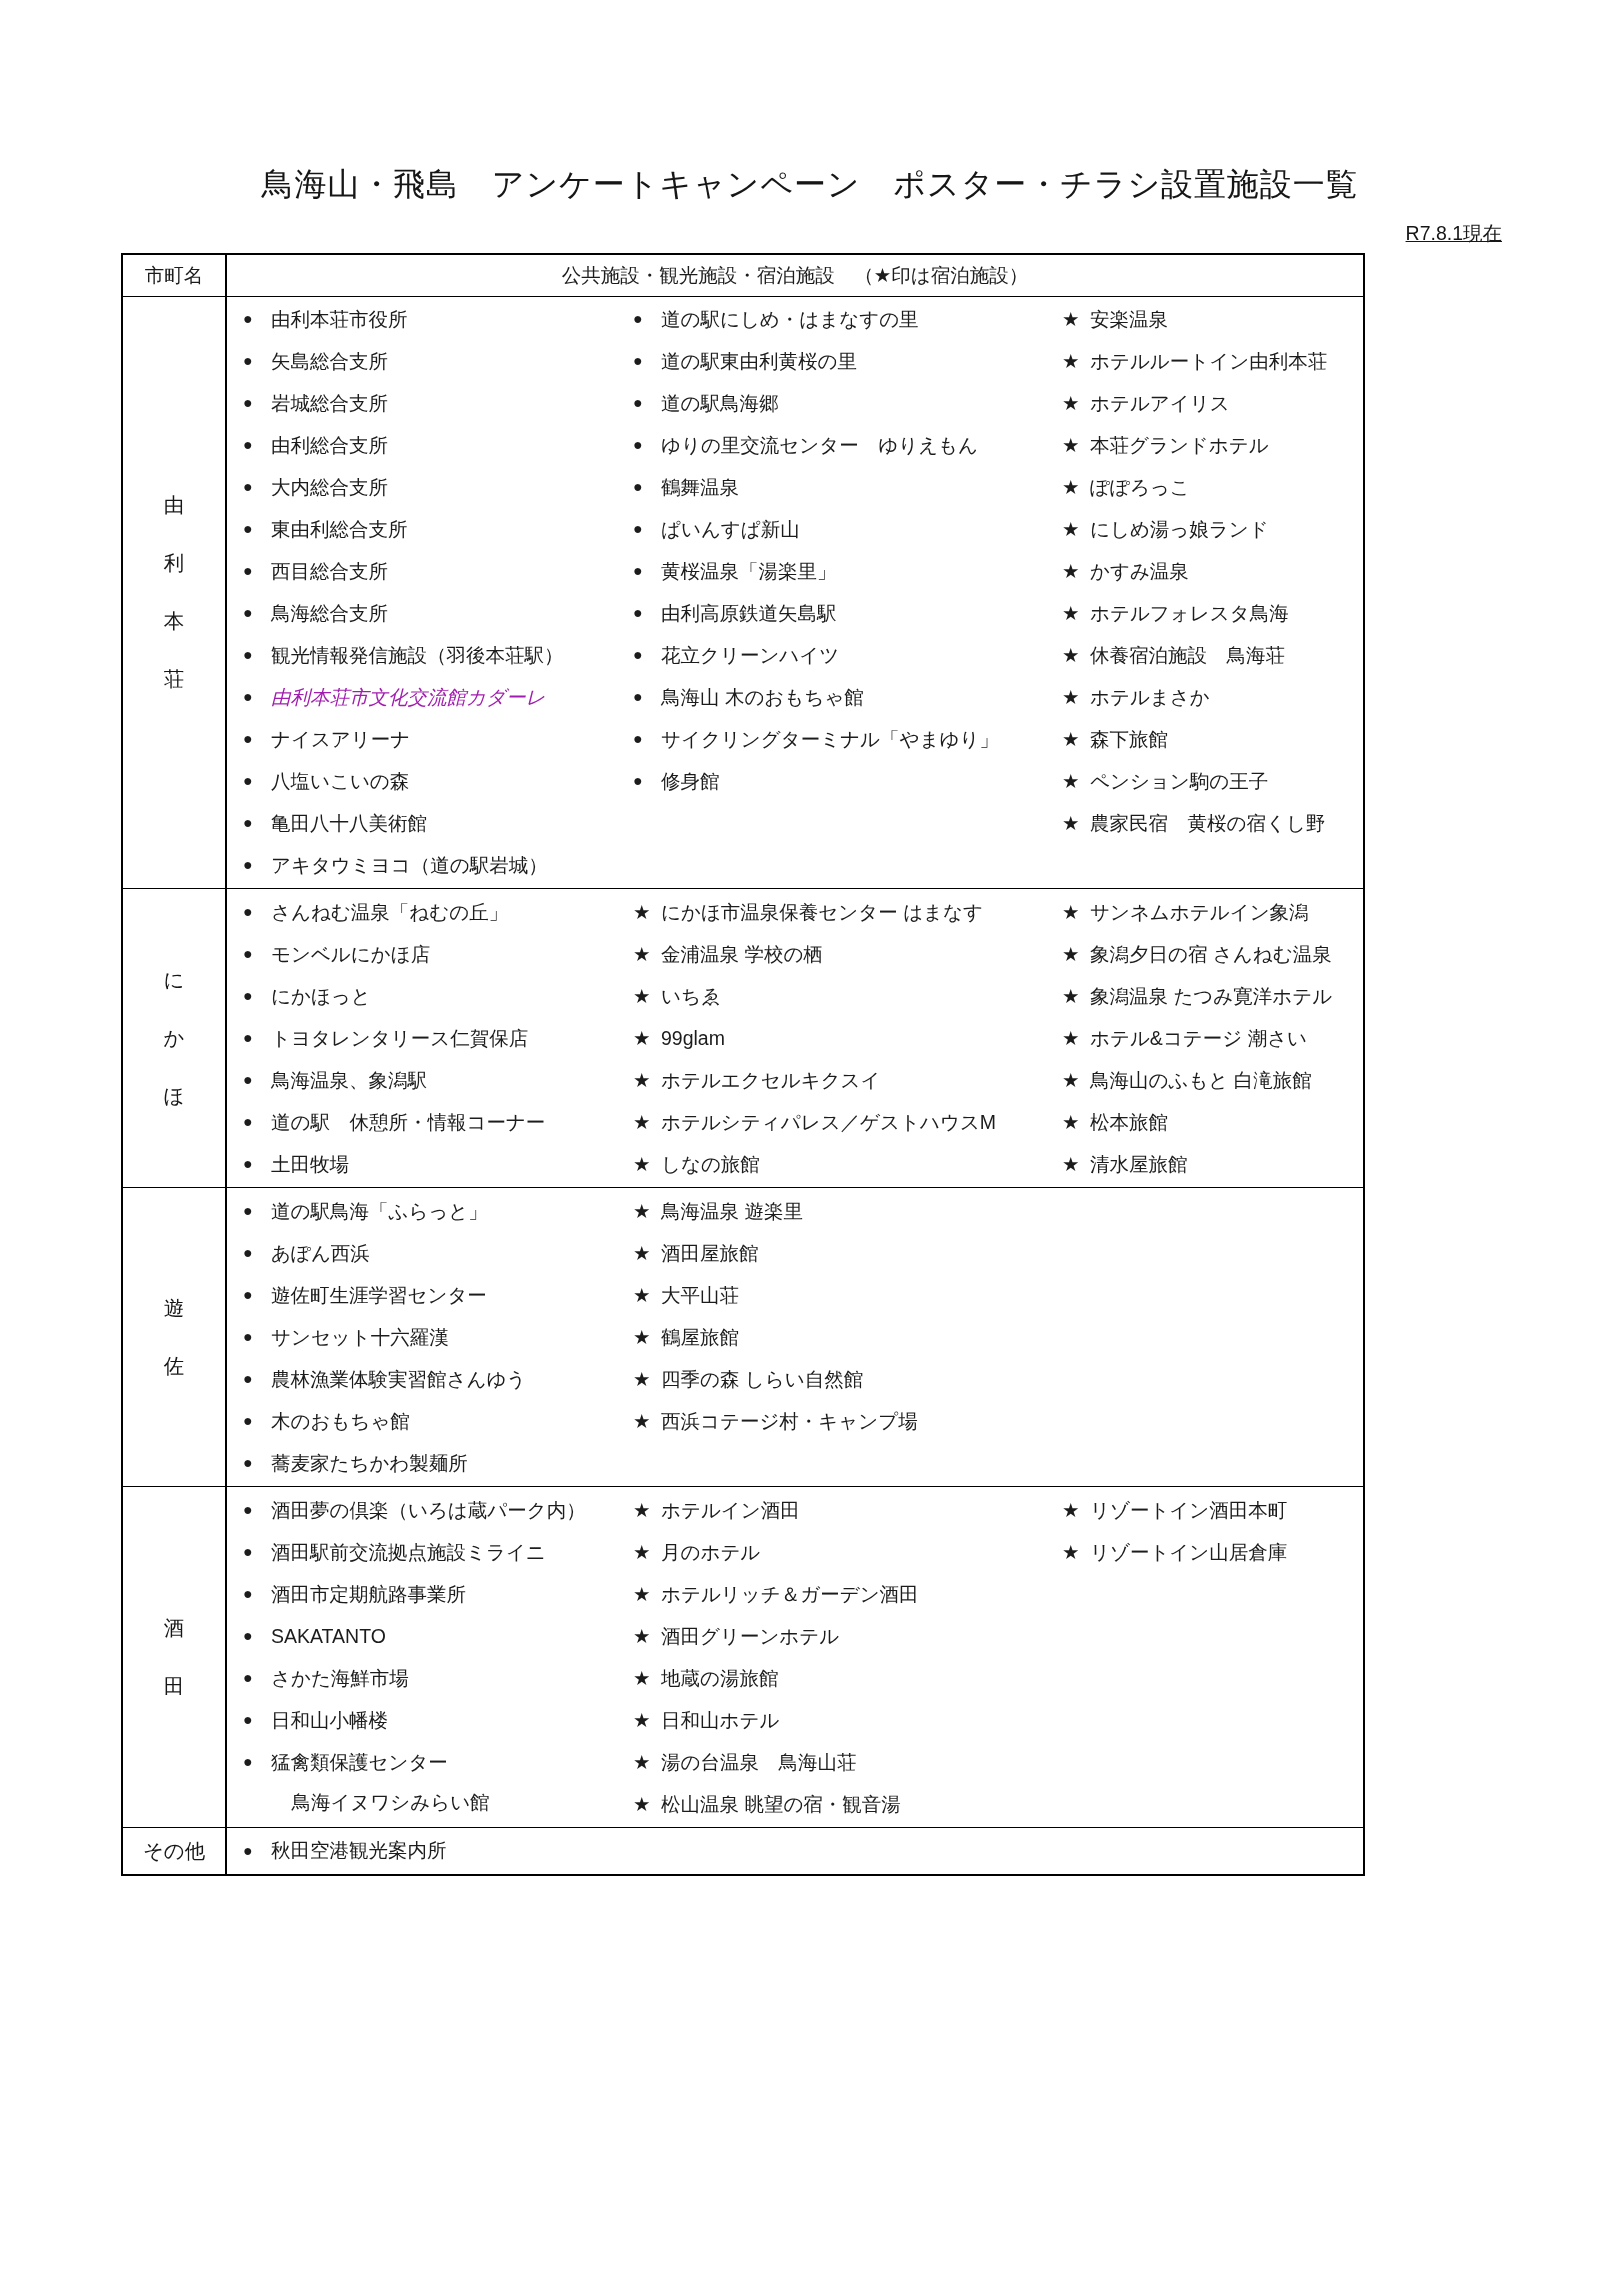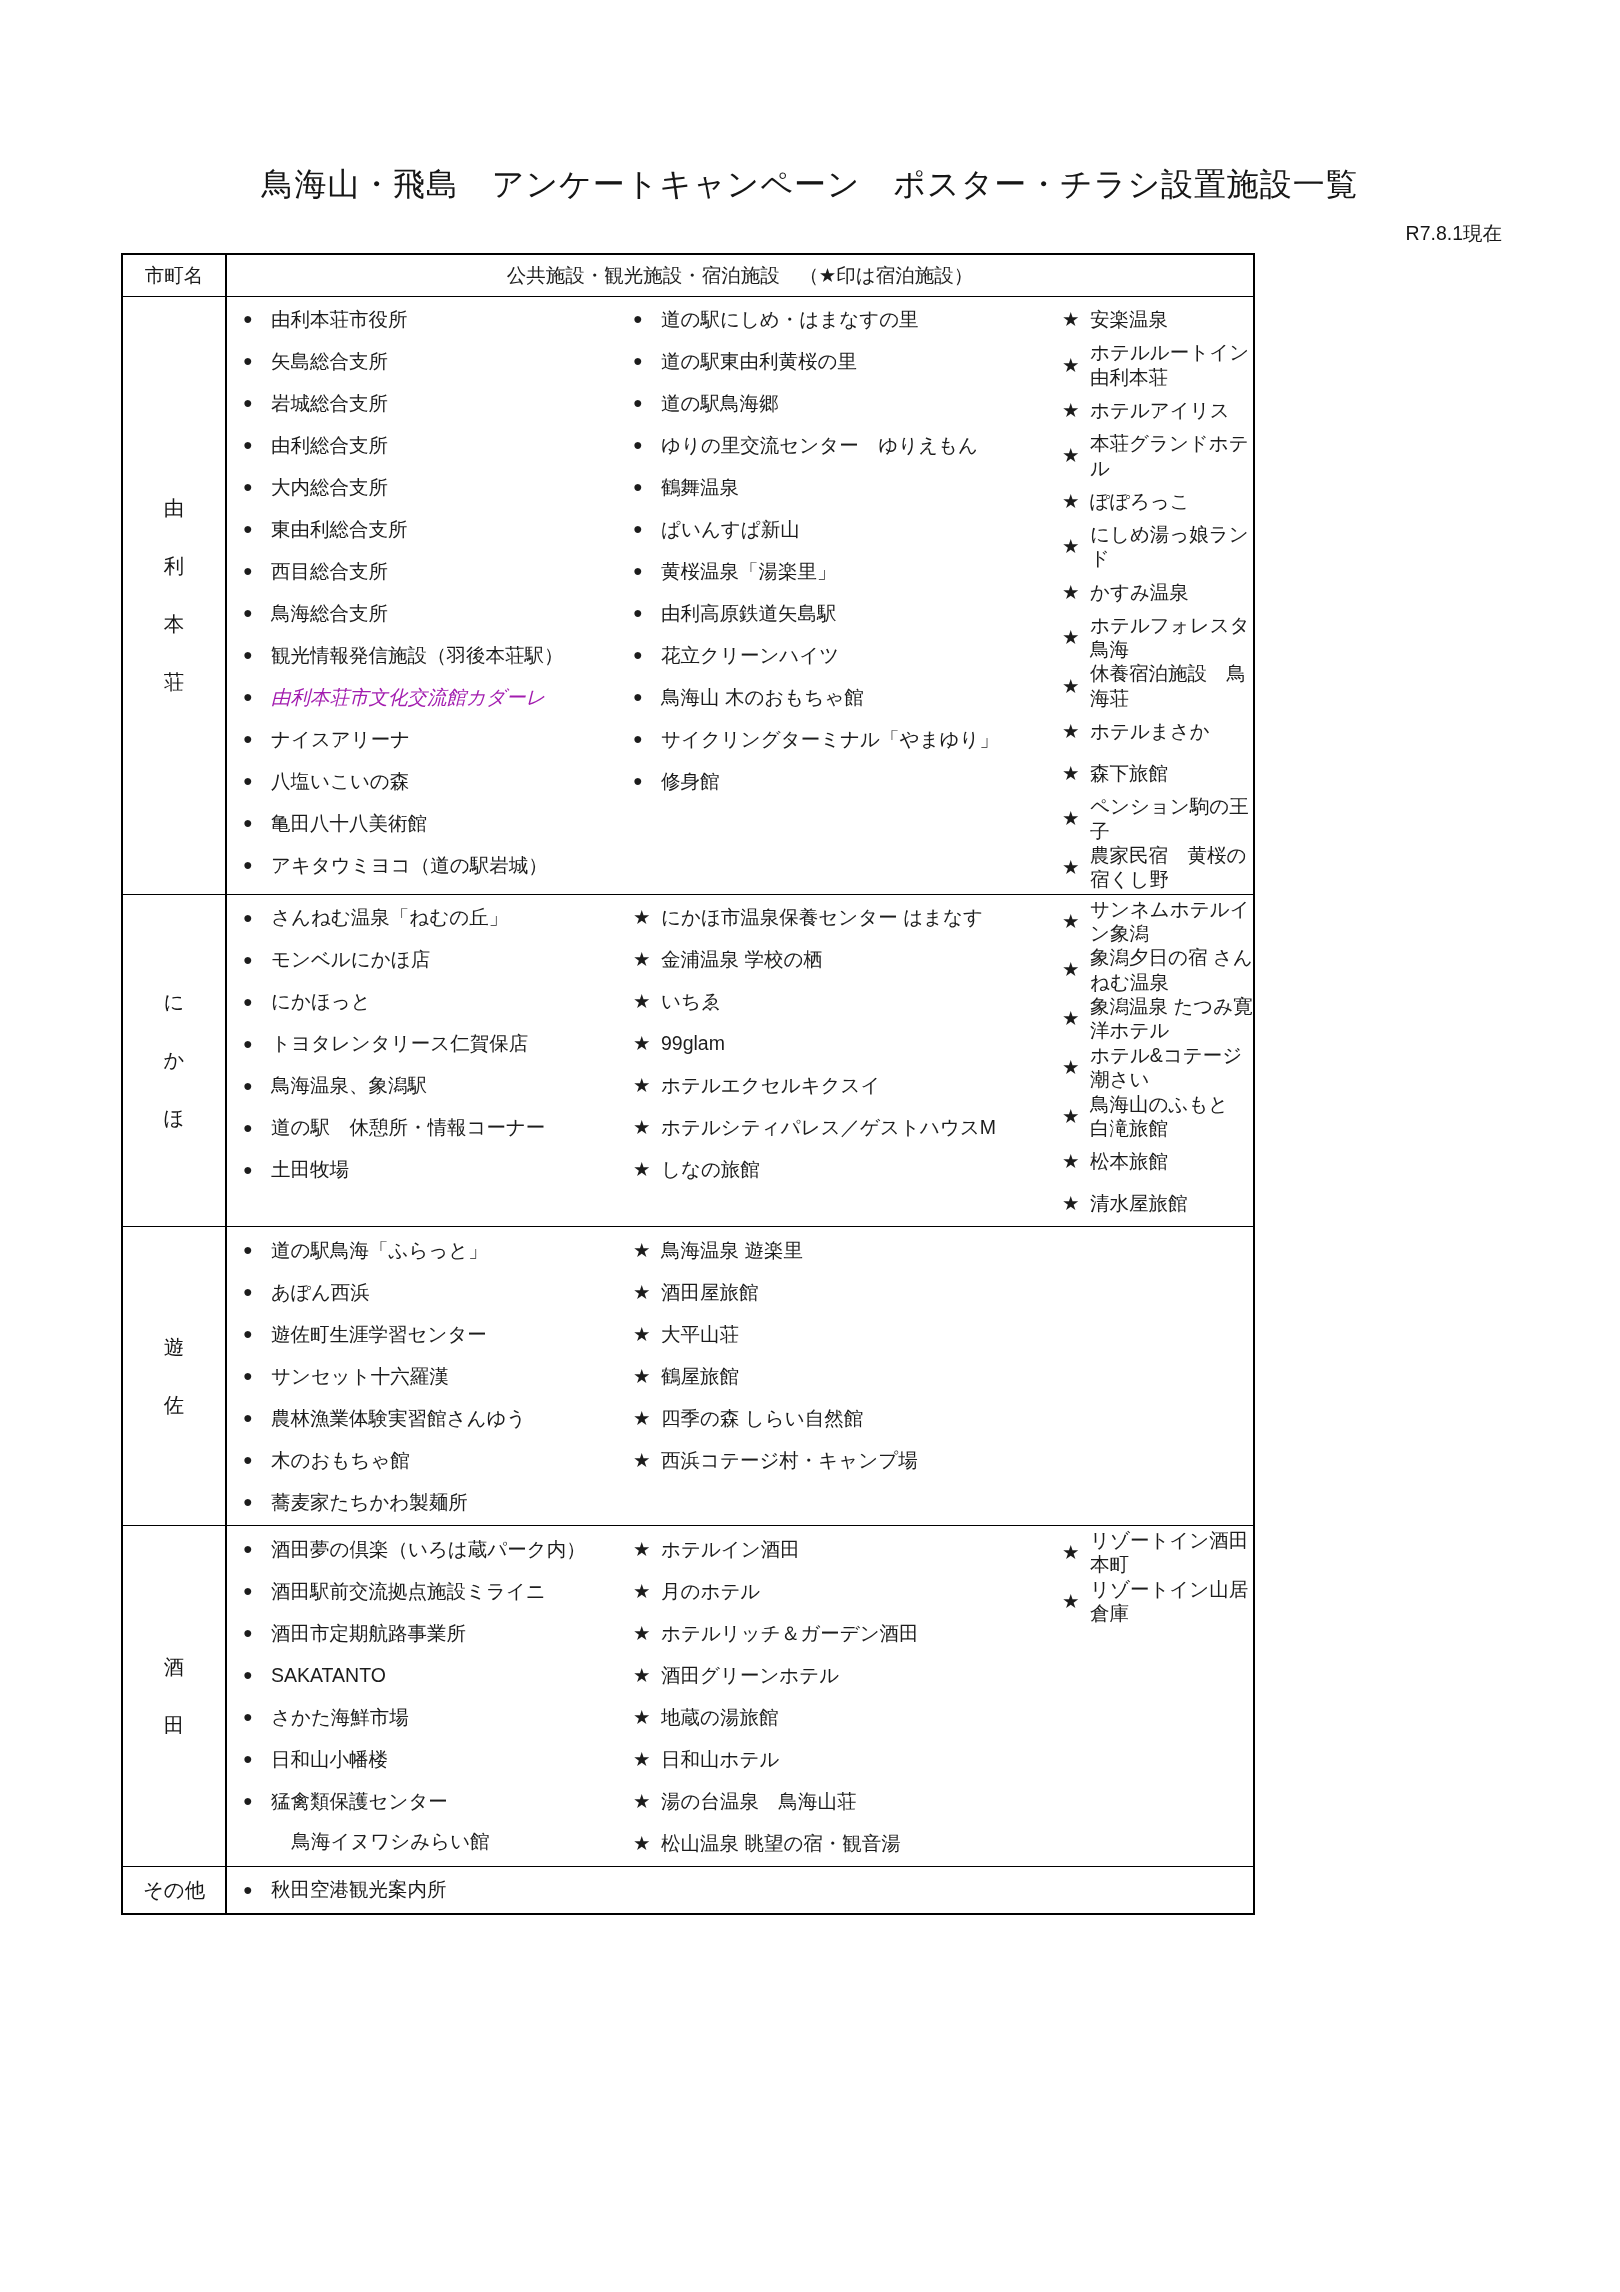--- a/index.html
+++ b/index.html
@@ -8,24 +8,24 @@
     font-family:"Liberation Sans","DejaVu Sans",sans-serif;
     color:#1c1c1c;
   }
   .page{position:absolute;inset:0;}
   .doc-title{
     margin:0;padding-top:163px;text-align:center;
     font-size:32px;font-weight:400;letter-spacing:0.9px;color:#161616;
   }
   .date-note{
     text-align:right;margin:13px 118px 5.6px 0;
-    font-size:19.5px;color:#161616;
+    font-size:19.5px;color:#161616;text-decoration:underline;
   }
   .list-table{
-    margin-left:121px;width:1134px;
+    margin-left:121px;width:1244px;
     border:2.8px solid #000;box-sizing:border-box;
     background:#fff;
   }
   .header-row,.section-row{
     display:grid;grid-template-columns:104px 1fr;
   }
   .section-row{border-top:1.9px solid #000;}
   .header-cell-name{
     border-right:2.8px solid #000;display:flex;align-items:center;justify-content:center;
     font-size:19.5px;height:41px;box-sizing:border-box;

